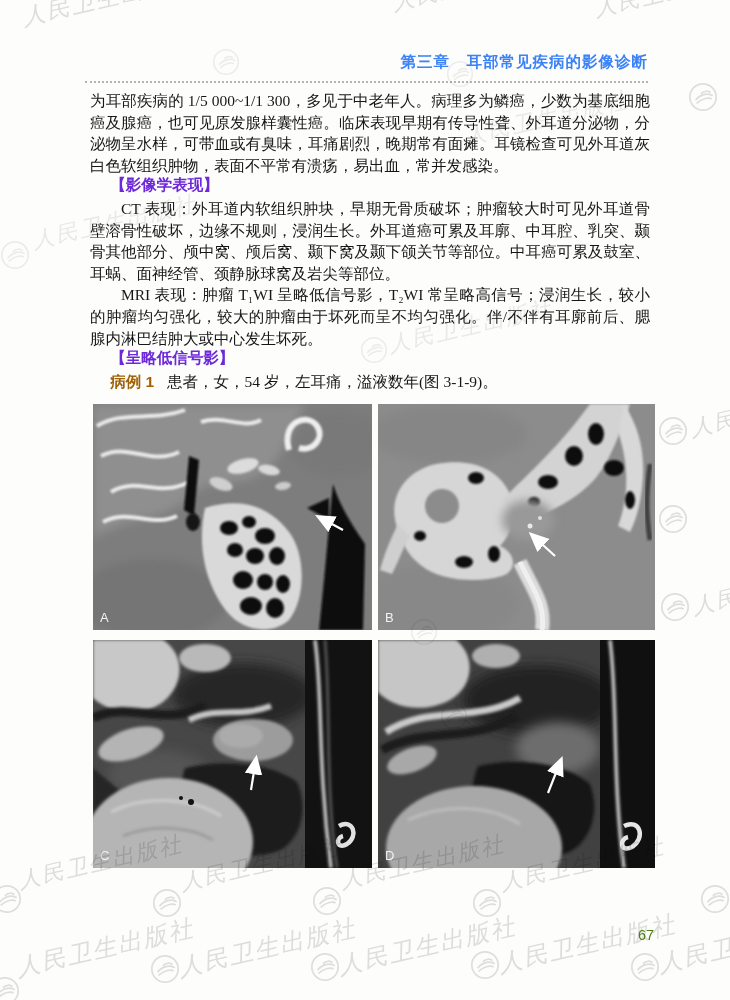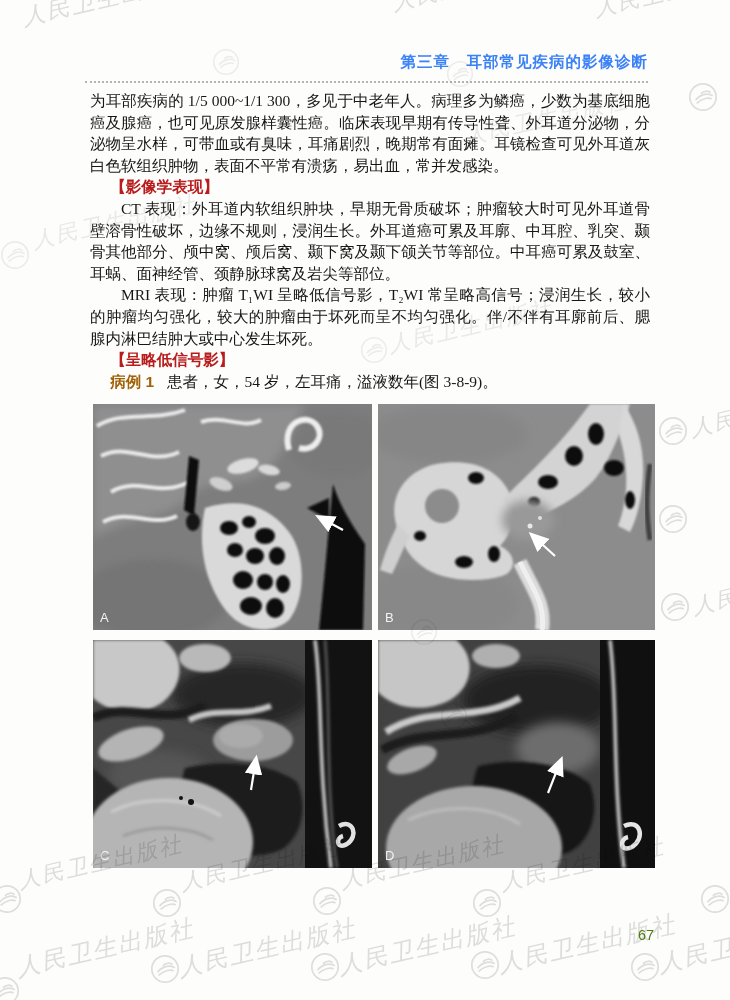--- a/index.html
+++ b/index.html
@@ -26,22 +26,22 @@
     padding-bottom:8px;border-bottom:2px dotted #b3b3b3;
   }
   
   .content{
     position:absolute;top:90px;left:90px;width:560px;z-index:4;
     font-size:15.5px;line-height:21.6px;text-align:justify;color:#161616;
   }
   .content p,.content h3{margin:0;padding:0;font-size:15.5px;line-height:21.6px;}
   .indent2{text-indent:2em;}
   .section-head{
-    color:#b91c1c;font-weight:bold;text-indent:1.3em;
-    font-family:Liberation Serif, serif;
+    color:#6d28d9;font-weight:bold;text-indent:1.3em;
+    font-family:Liberation Mono, monospace;
   }
   .case-line{text-indent:1.3em;}
   .case-label{
     color:#a16207;font-weight:bold;
     font-family:"Liberation Sans","DejaVu Sans",sans-serif;
   }
   .case-text{margin-left:13px;}
   
   .figure-grid{
     position:absolute;top:404px;left:93px;z-index:3;
@@ -154,21 +154,21 @@
 <div class="wm-t" style="left:662px;top:948px;font-size:24px">人民卫生出版社</div>
 
 <div class="page-header">第三章　耳部常见疾病的影像诊断</div>
 
 <main class="content">
   <p>为耳部疾病的 1/5 000~1/1 300，多见于中老年人。病理多为鳞癌，少数为基底细胞癌及腺癌，也可见原发腺样囊性癌。临床表现早期有传导性聋、外耳道分泌物，分泌物呈水样，可带血或有臭味，耳痛剧烈，晚期常有面瘫。耳镜检查可见外耳道灰白色软组织肿物，表面不平常有溃疡，易出血，常并发感染。</p>
   <h3 class="section-head">【影像学表现】</h3>
   <p class="indent2">CT 表现：外耳道内软组织肿块，早期无骨质破坏；肿瘤较大时可见外耳道骨壁溶骨性破坏，边缘不规则，浸润生长。外耳道癌可累及耳廓、中耳腔、乳突、颞骨其他部分、颅中窝、颅后窝、颞下窝及颞下颌关节等部位。中耳癌可累及鼓室、耳蜗、面神经管、颈静脉球窝及岩尖等部位。</p>
   <p class="indent2">MRI 表现：肿瘤 T₁WI 呈略低信号影，T₂WI 常呈略高信号；浸润生长，较小的肿瘤均匀强化，较大的肿瘤由于坏死而呈不均匀强化。伴/不伴有耳廓前后、腮腺内淋巴结肿大或中心发生坏死。</p>
   <h3 class="section-head">【呈略低信号影】</h3>
-  <p class="case-line"><span class="case-label">病例 1</span><span class="case-text">患者，女，54 岁，左耳痛，溢液数年(图 3-8-9)。</span></p>
+  <p class="case-line"><span class="case-label">病例 1</span><span class="case-text">患者，女，54 岁，左耳痛，溢液数年(图 3-1-9)。</span></p>
 </main>
 
 <div class="figure-grid">
 
   <figure class="panel">
     <svg class="scan" viewBox="0 0 279 226" preserveAspectRatio="none">
       <defs>
         <filter id="blA" x="-40%" y="-40%" width="180%" height="180%">
             <feGaussianBlur stdDeviation="5"></feGaussianBlur>
           </filter>

